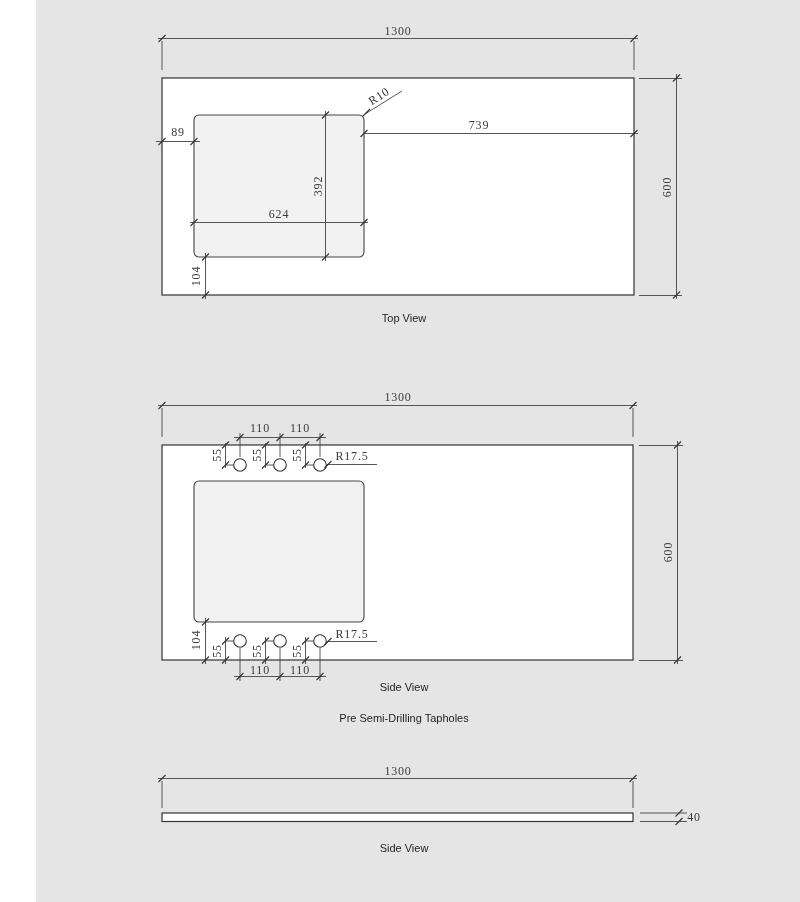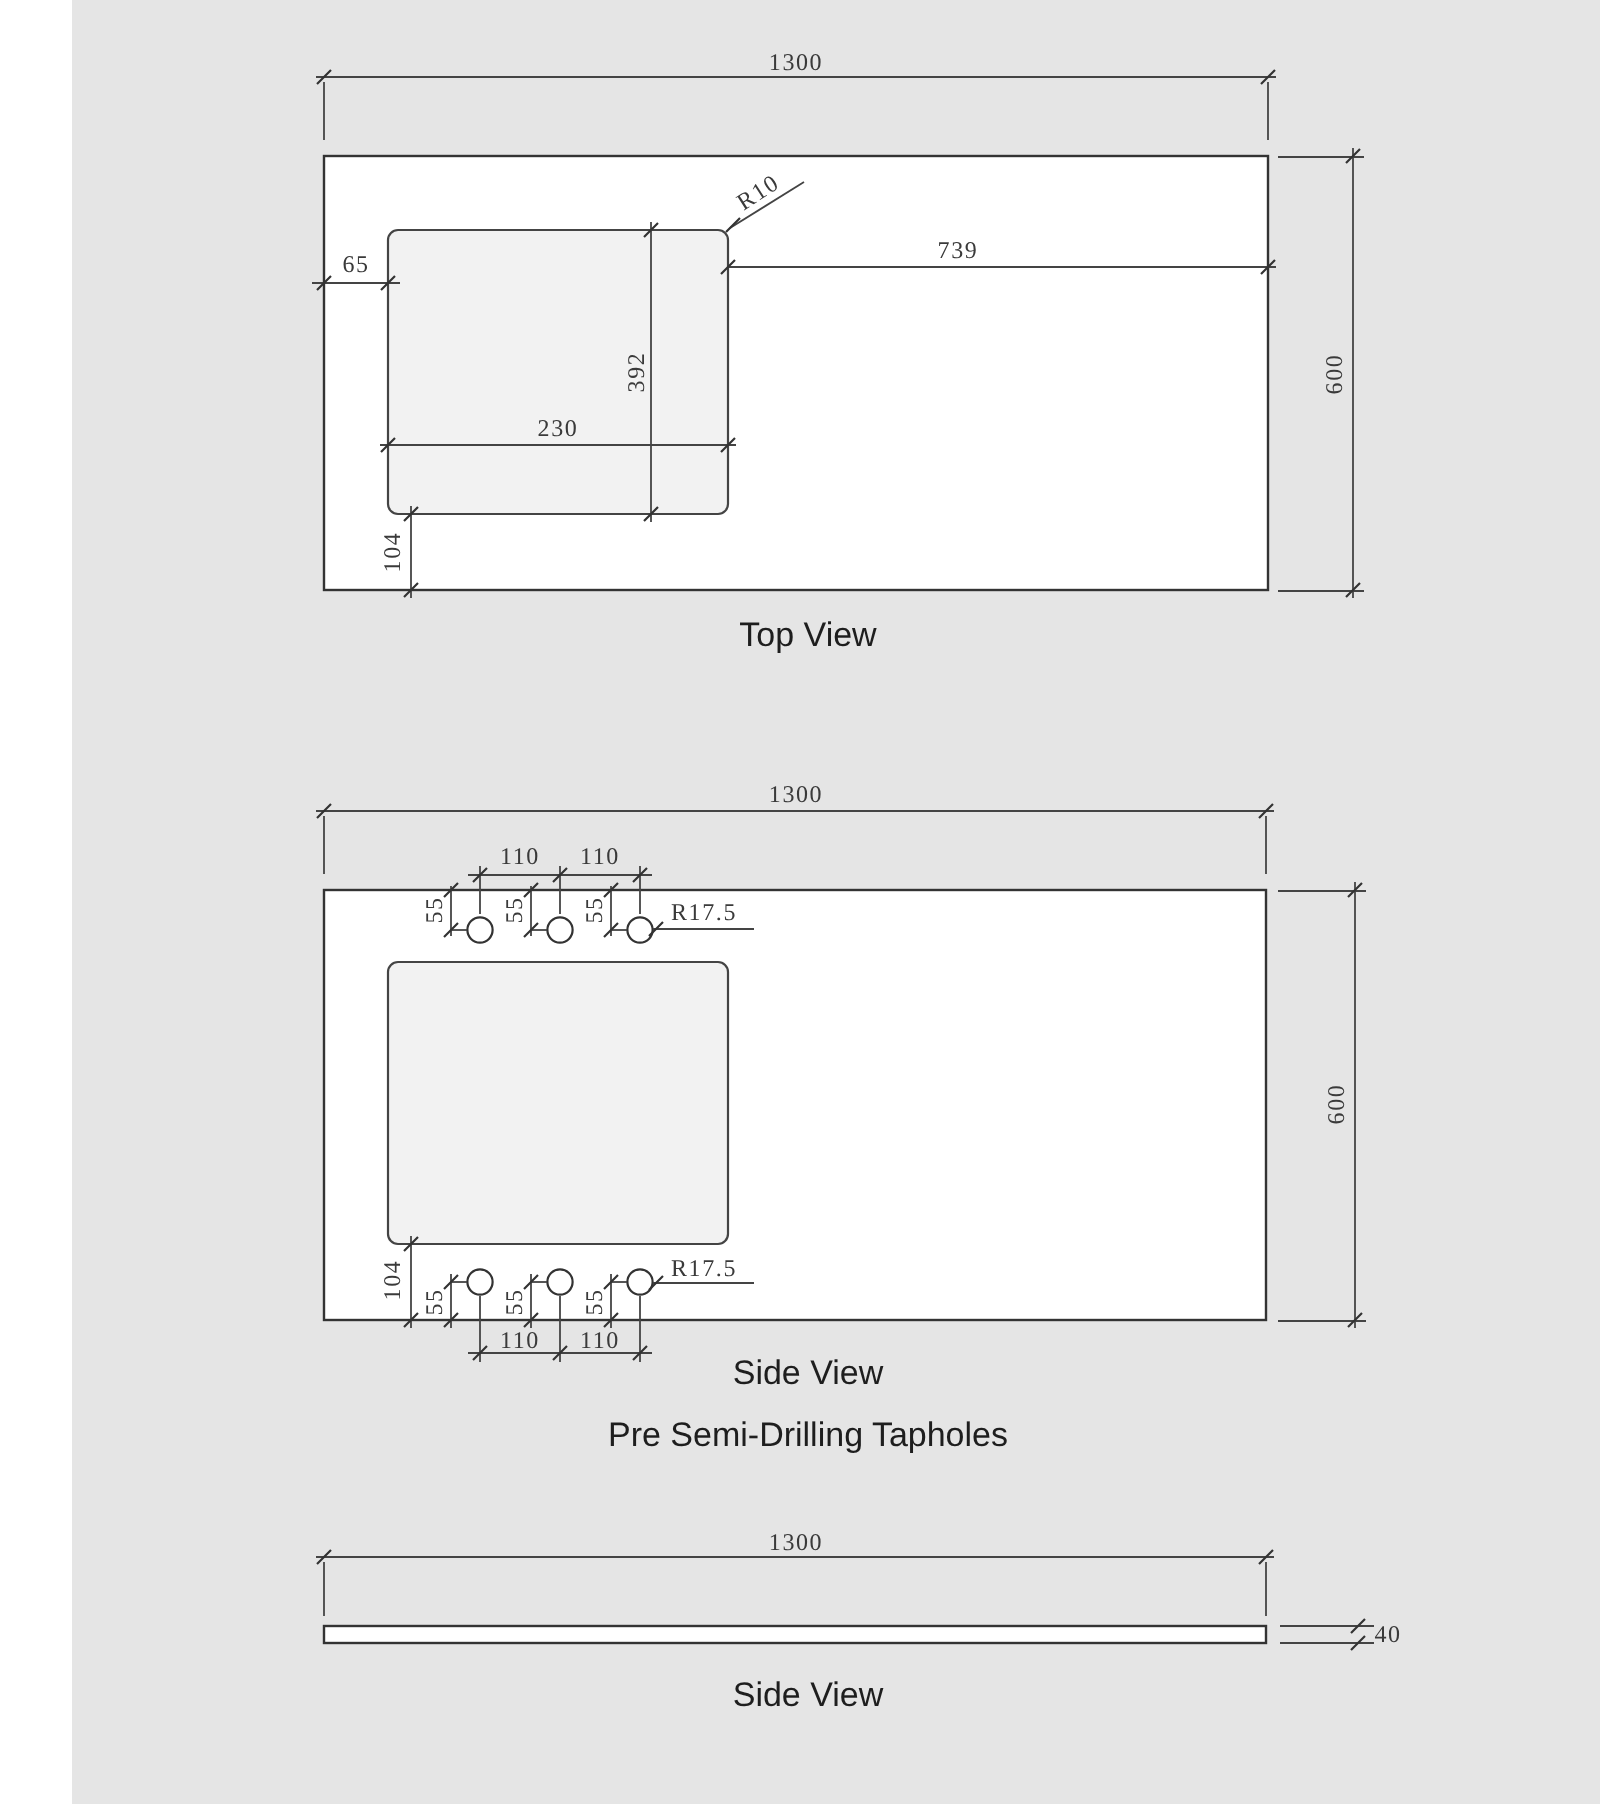--- a/index.html
+++ b/index.html
@@ -4,21 +4,21 @@
 <style>
   html,body{margin:0;padding:0;background:#fff;}
   .canvas{position:relative;width:800px;height:902px;background:#e5e5e5;overflow:hidden;
           font-family:"Liberation Sans", sans-serif;margin-left:36px;}
   svg{position:absolute;left:0;top:0;}
   .dim-label{position:absolute;font-family:"Liberation Serif", serif;font-size:12px;
              color:#3a3a3a;white-space:nowrap;letter-spacing:0.8px;
              transform:translate(-50%,-50%);line-height:1;}
   .dim-label.v{transform:translate(-50%,-50%) rotate(-90deg);}
   .dim-label.r10{transform:translate(-50%,-50%) rotate(-33deg);}
-  .caption{position:absolute;font-family:"Liberation Sans", sans-serif;font-size:17px;
+  .caption{position:absolute;font-family:"Liberation Sans", sans-serif;font-size:11px;
            color:#1e1e1e;white-space:nowrap;transform:translate(-50%,-50%);line-height:1.15;}
 </style>
 </head>
 <body>
 
 <div class="canvas">
 
   <svg width="800" height="902" viewBox="0 0 800 902">
 
     <g stroke="#333" fill="none" stroke-width="1.2">
@@ -134,25 +134,25 @@
         <line x1="604" y1="821.5" x2="651" y2="821.5"></line>
       </g>
       <path stroke="#333" stroke-width="1.1" d="
         M122.5,782 L129.5,775 M593.5,782 L600.5,775
         M639.5,816.5 L646.5,809.5 M639.5,825 L646.5,818"></path>
     </g>
   </svg>
 
   <span class="dim-label" style="left:362px;top:31px">1300</span>
   <span class="dim-label v" style="left:631px;top:187px">600</span>
-  <span class="dim-label" style="left:142px;top:132px">65</span>
+  <span class="dim-label" style="left:142px;top:132px">89</span>
   <span class="dim-label r10" style="left:343px;top:96px">R10</span>
   <span class="dim-label" style="left:443px;top:125px">739</span>
   <span class="dim-label v" style="left:282px;top:186px">392</span>
-  <span class="dim-label" style="left:243px;top:214px">230</span>
+  <span class="dim-label" style="left:243px;top:214px">624</span>
   <span class="dim-label v" style="left:160px;top:276px">104</span>
   <span class="caption" style="left:368px;top:318px">Top View</span>
 
   <span class="dim-label" style="left:362px;top:397px">1300</span>
   <span class="dim-label v" style="left:632px;top:552px">600</span>
   <span class="dim-label" style="left:224px;top:428px">110</span>
   <span class="dim-label" style="left:264px;top:428px">110</span>
   <span class="dim-label v" style="left:181px;top:455px">55</span>
   <span class="dim-label v" style="left:221px;top:455px">55</span>
   <span class="dim-label v" style="left:261px;top:455px">55</span>

